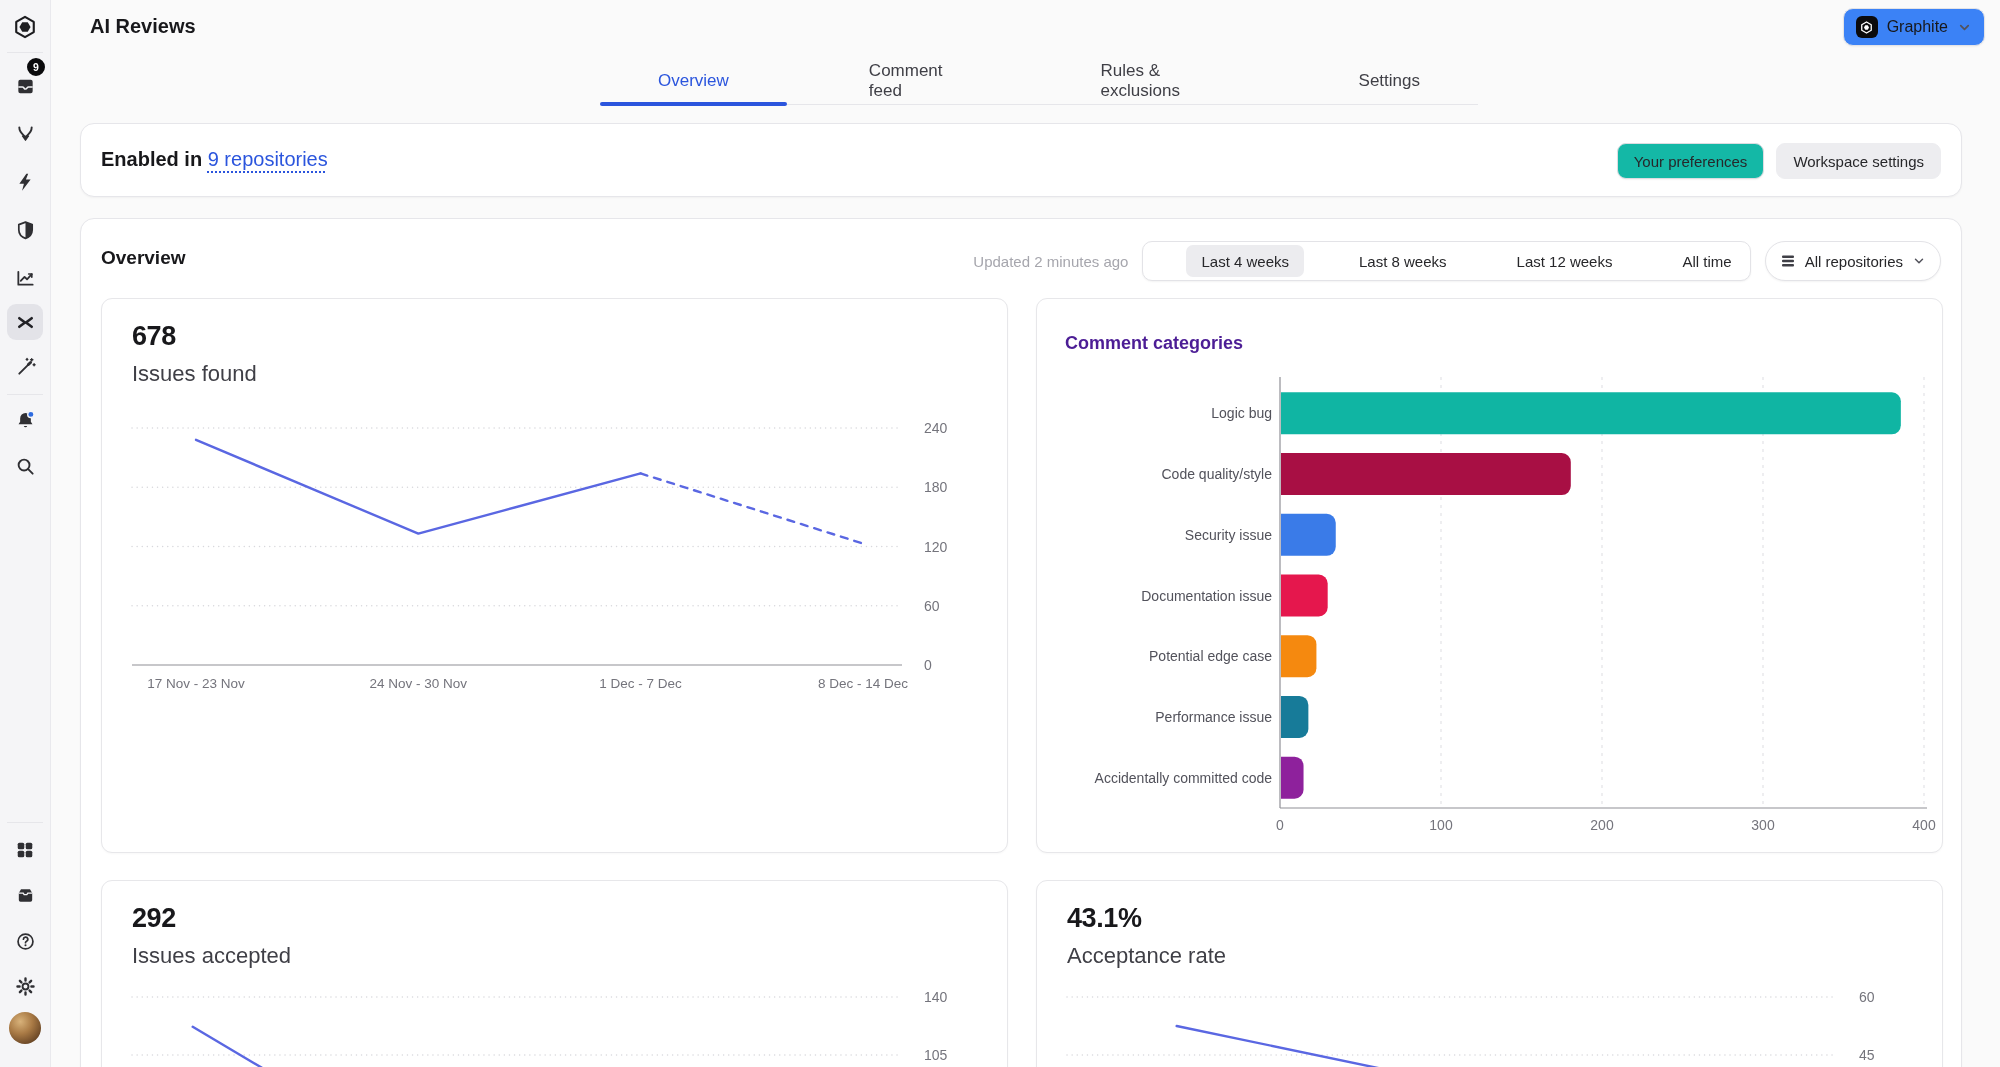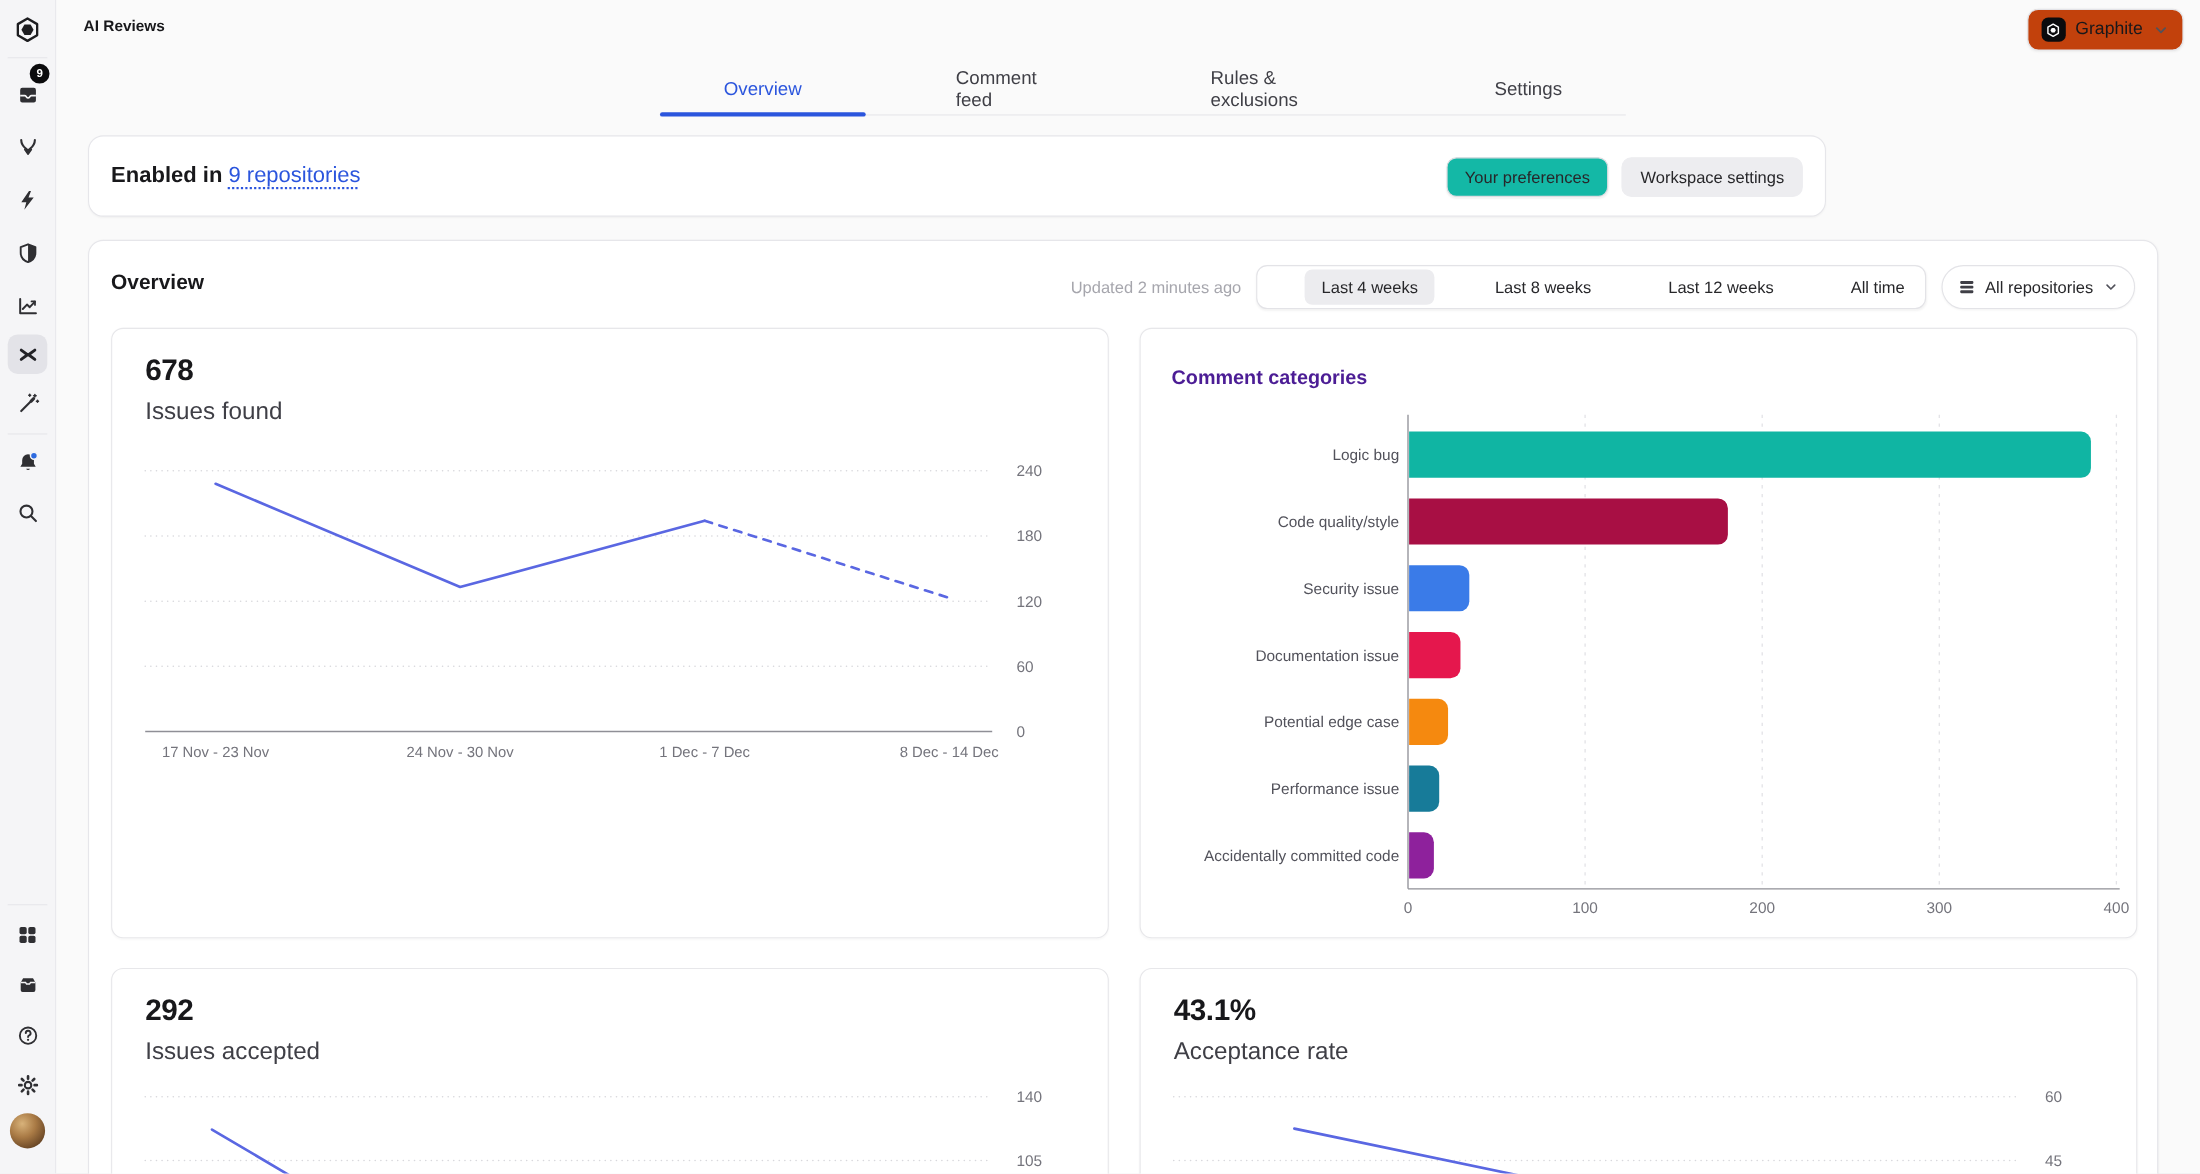--- a/index.html
+++ b/index.html
@@ -10,33 +10,33 @@
   .side-icon{position:absolute;left:50%;transform:translateX(-50%);width:36px;height:36px;border-radius:9px;
              display:flex;align-items:center;justify-content:center;color:#2f2f33;}
   .side-icon.selected{background:#e3e3e8;}
   .side-divider{position:absolute;left:7px;right:7px;height:1px;background:#e6e6ea;}
   .badge{position:absolute;left:25px;top:56px;width:18px;height:18px;background:#0b0b0d;border:2px solid #f5f5f7;
          border-radius:50%;color:#fff;font-size:10.5px;font-weight:700;display:flex;align-items:center;justify-content:center;z-index:6;}
   .avatar{position:absolute;left:9px;top:1012px;width:32px;height:32px;border-radius:50%;
           background:radial-gradient(circle at 35% 30%, #d8b27a 0%, #a97a45 40%, #6e4a28 75%, #3c2a17 100%);}
   
   .main{position:absolute;left:50px;top:0;right:0;height:100%;}
-  .page-title{position:absolute;left:26px;top:15px;font-size:14px;font-weight:700;color:#18181b;}
+  .page-title{position:absolute;left:40px;top:15px;font-size:20px;font-weight:700;color:#18181b;}
   .ws-btn{position:absolute;right:15px;top:8px;height:36px;display:flex;align-items:center;gap:9px;padding:0 12px;
-          background:#c2410c;border:1px solid #e3e3e7;border-radius:10px;box-shadow:0 1px 2px rgba(0,0,0,.05);cursor:pointer;}
+          background:#3b82f6;border:1px solid #e3e3e7;border-radius:10px;box-shadow:0 1px 2px rgba(0,0,0,.05);cursor:pointer;}
   .ws-btn .ws-label{font-size:16px;font-weight:500;color:#18181b;}
   .ws-logo{width:22px;height:22px;border-radius:6px;background:#0b0b0d;display:flex;align-items:center;justify-content:center;}
   
   .tabs{position:absolute;left:550px;top:58px;width:878px;height:46px;display:flex;justify-content:center;gap:24px;
         border-bottom:1px solid #e6e6ea;}
   .tab{position:relative;display:flex;align-items:center;padding:0 58px;font-size:17px;color:#3f3f46;cursor:pointer;}
   .tab.active{color:#2b55dd;font-weight:500;}
   .tab.active:after{content:"";position:absolute;left:0;right:0;bottom:-2px;height:4px;border-radius:3px;background:#2b55dd;}
   
-  .banner{position:absolute;left:30px;top:123px;width:1580px;height:74px;background:#fff;border:1px solid #e6e6ea;
+  .banner{position:absolute;left:30px;top:123px;width:1882px;height:74px;background:#fff;border:1px solid #e6e6ea;
           border-radius:14px;box-shadow:0 1px 2px rgba(0,0,0,.04);box-sizing:border-box;}
   .banner-text{position:absolute;left:20px;top:24px;font-size:20px;font-weight:600;color:#18181b;}
   .banner-text a{color:#2b55dd;font-weight:500;text-decoration:underline dotted;text-underline-offset:5px;text-decoration-thickness:1.5px;cursor:pointer;}
   .banner-actions{position:absolute;right:20px;top:19px;display:flex;gap:12px;}
   .btn{height:36px;display:flex;align-items:center;padding:0 16px;border-radius:9px;font-size:15px;font-weight:500;
        color:#27272a;cursor:pointer;box-sizing:border-box;}
   .btn.outline{background:#14b8a6;border:1px solid #dcdce1;box-shadow:0 1px 1.5px rgba(0,0,0,.05);}
   .btn.soft{background:#ededf0;border:1px solid #ededf0;}
   
   .panel{position:absolute;left:30px;top:218px;width:1882px;height:930px;background:#fff;border:1px solid #e6e6ea;

